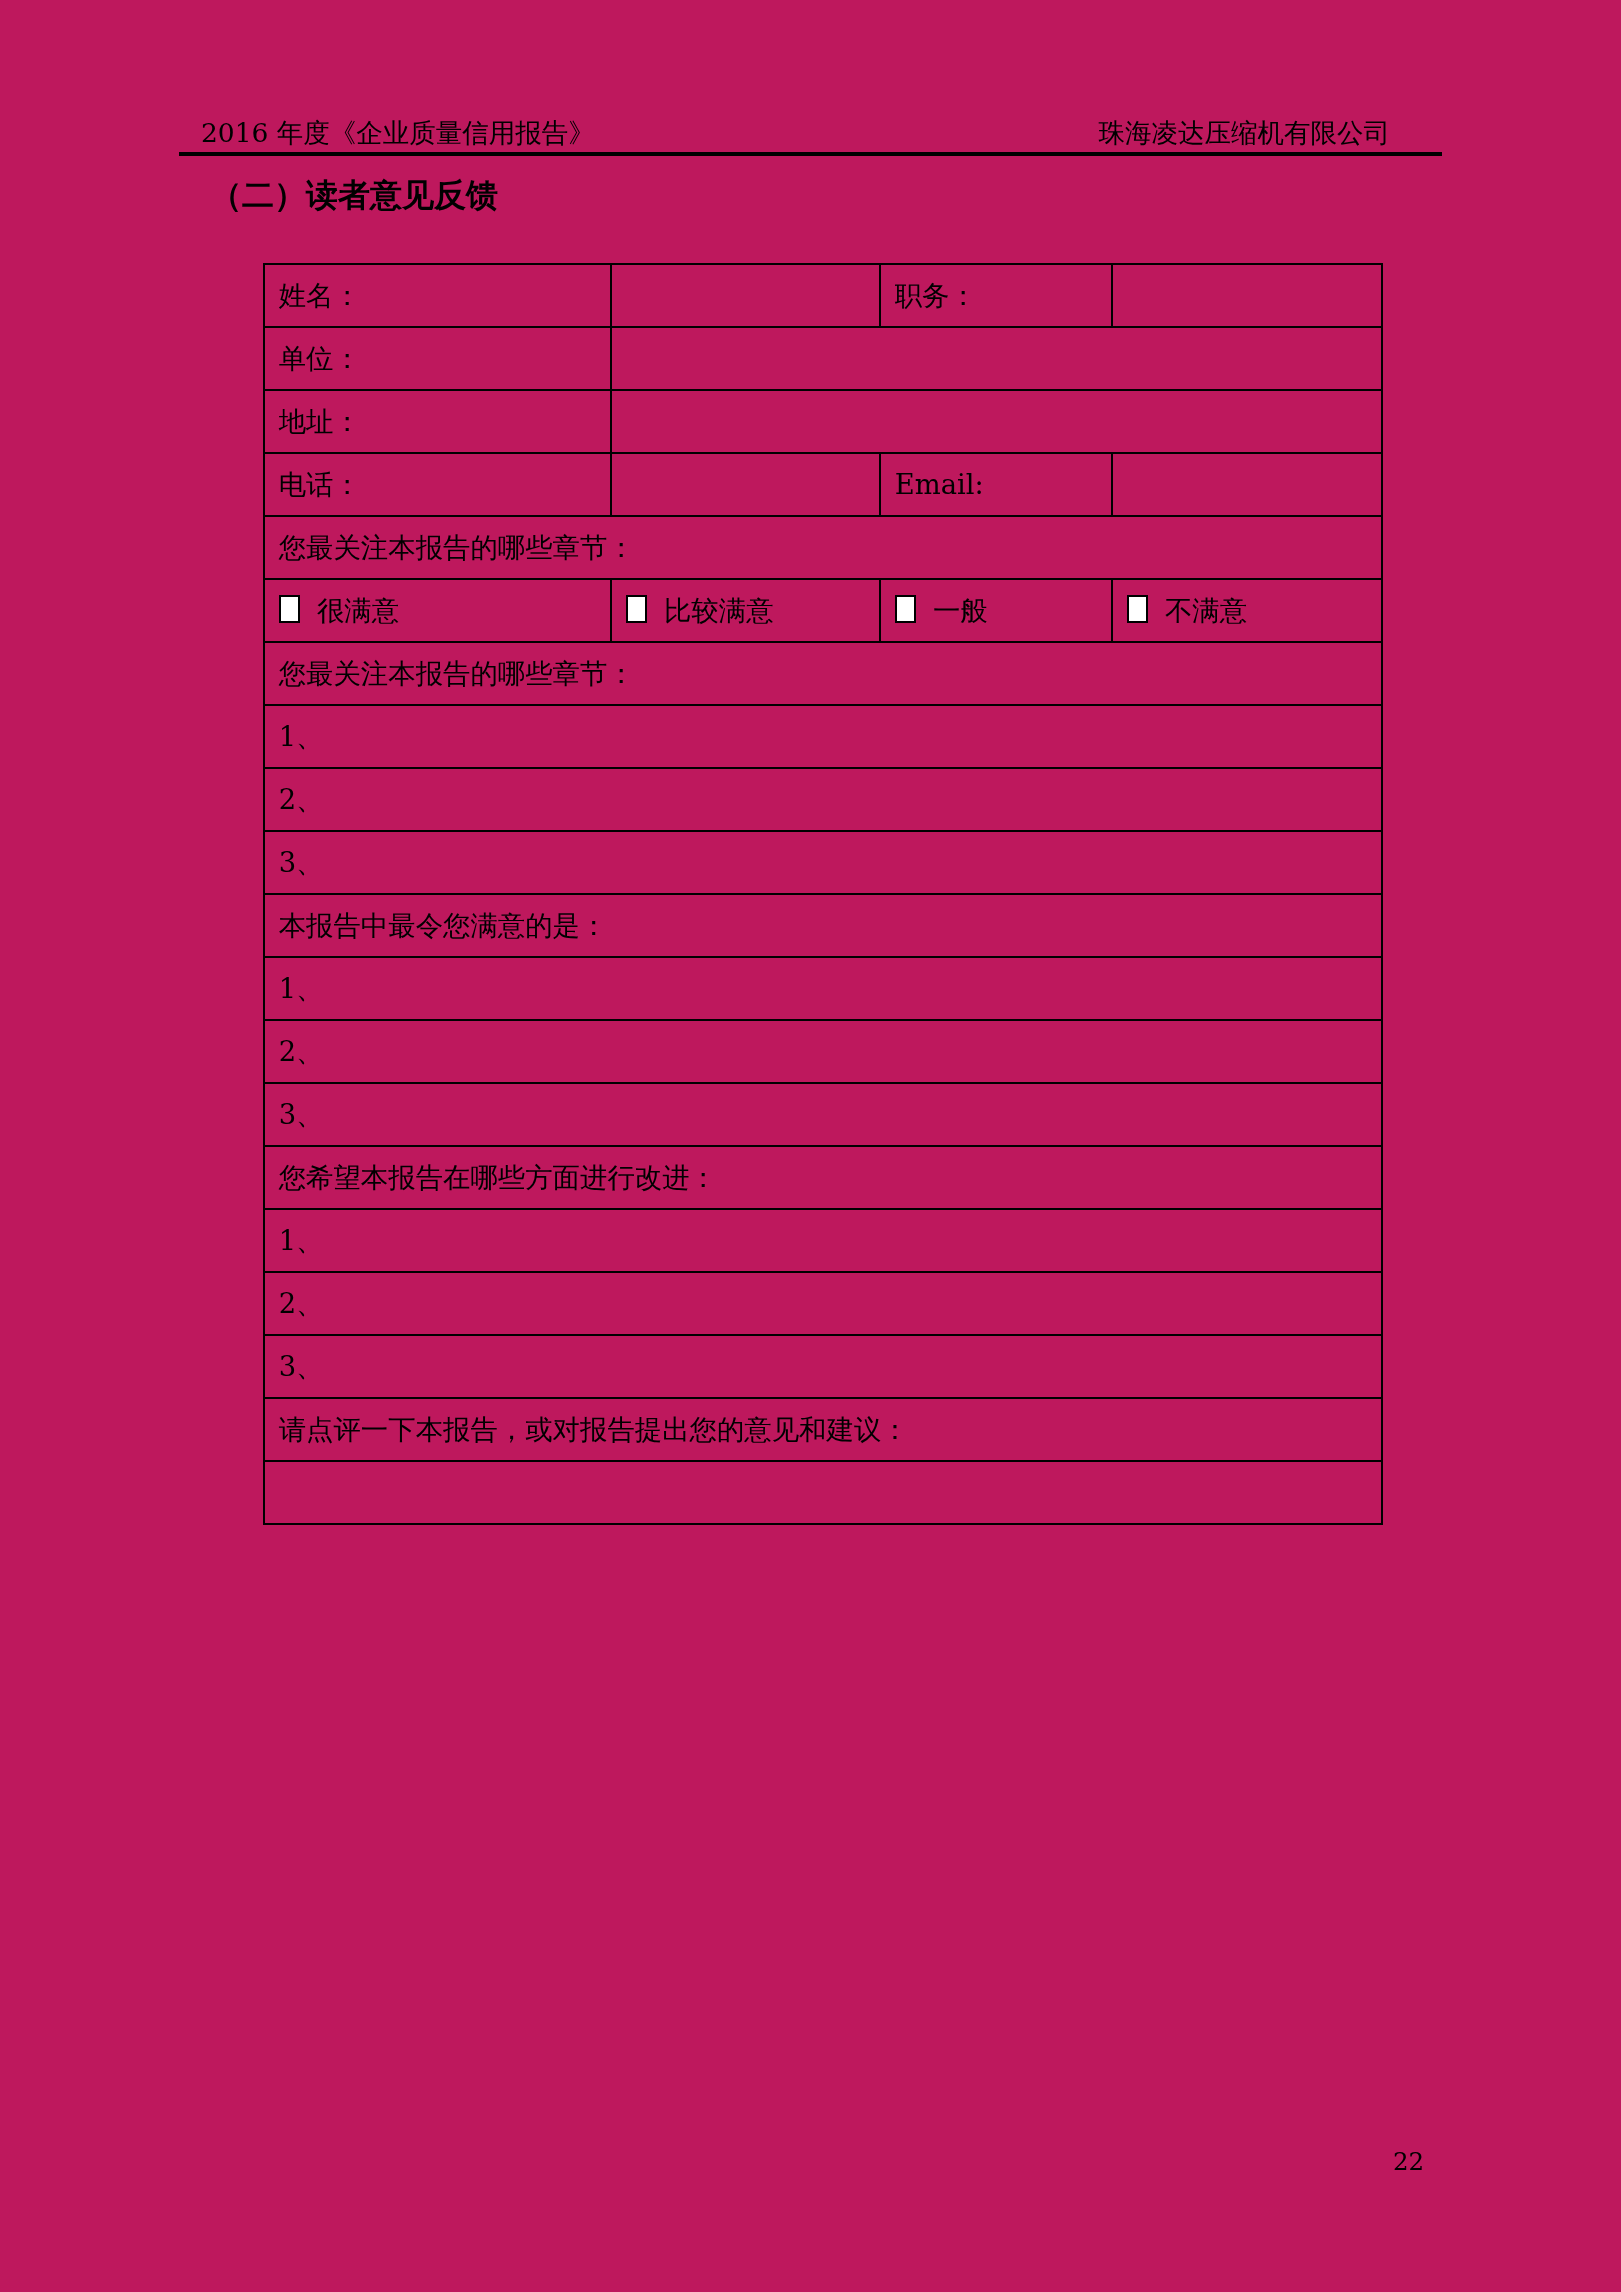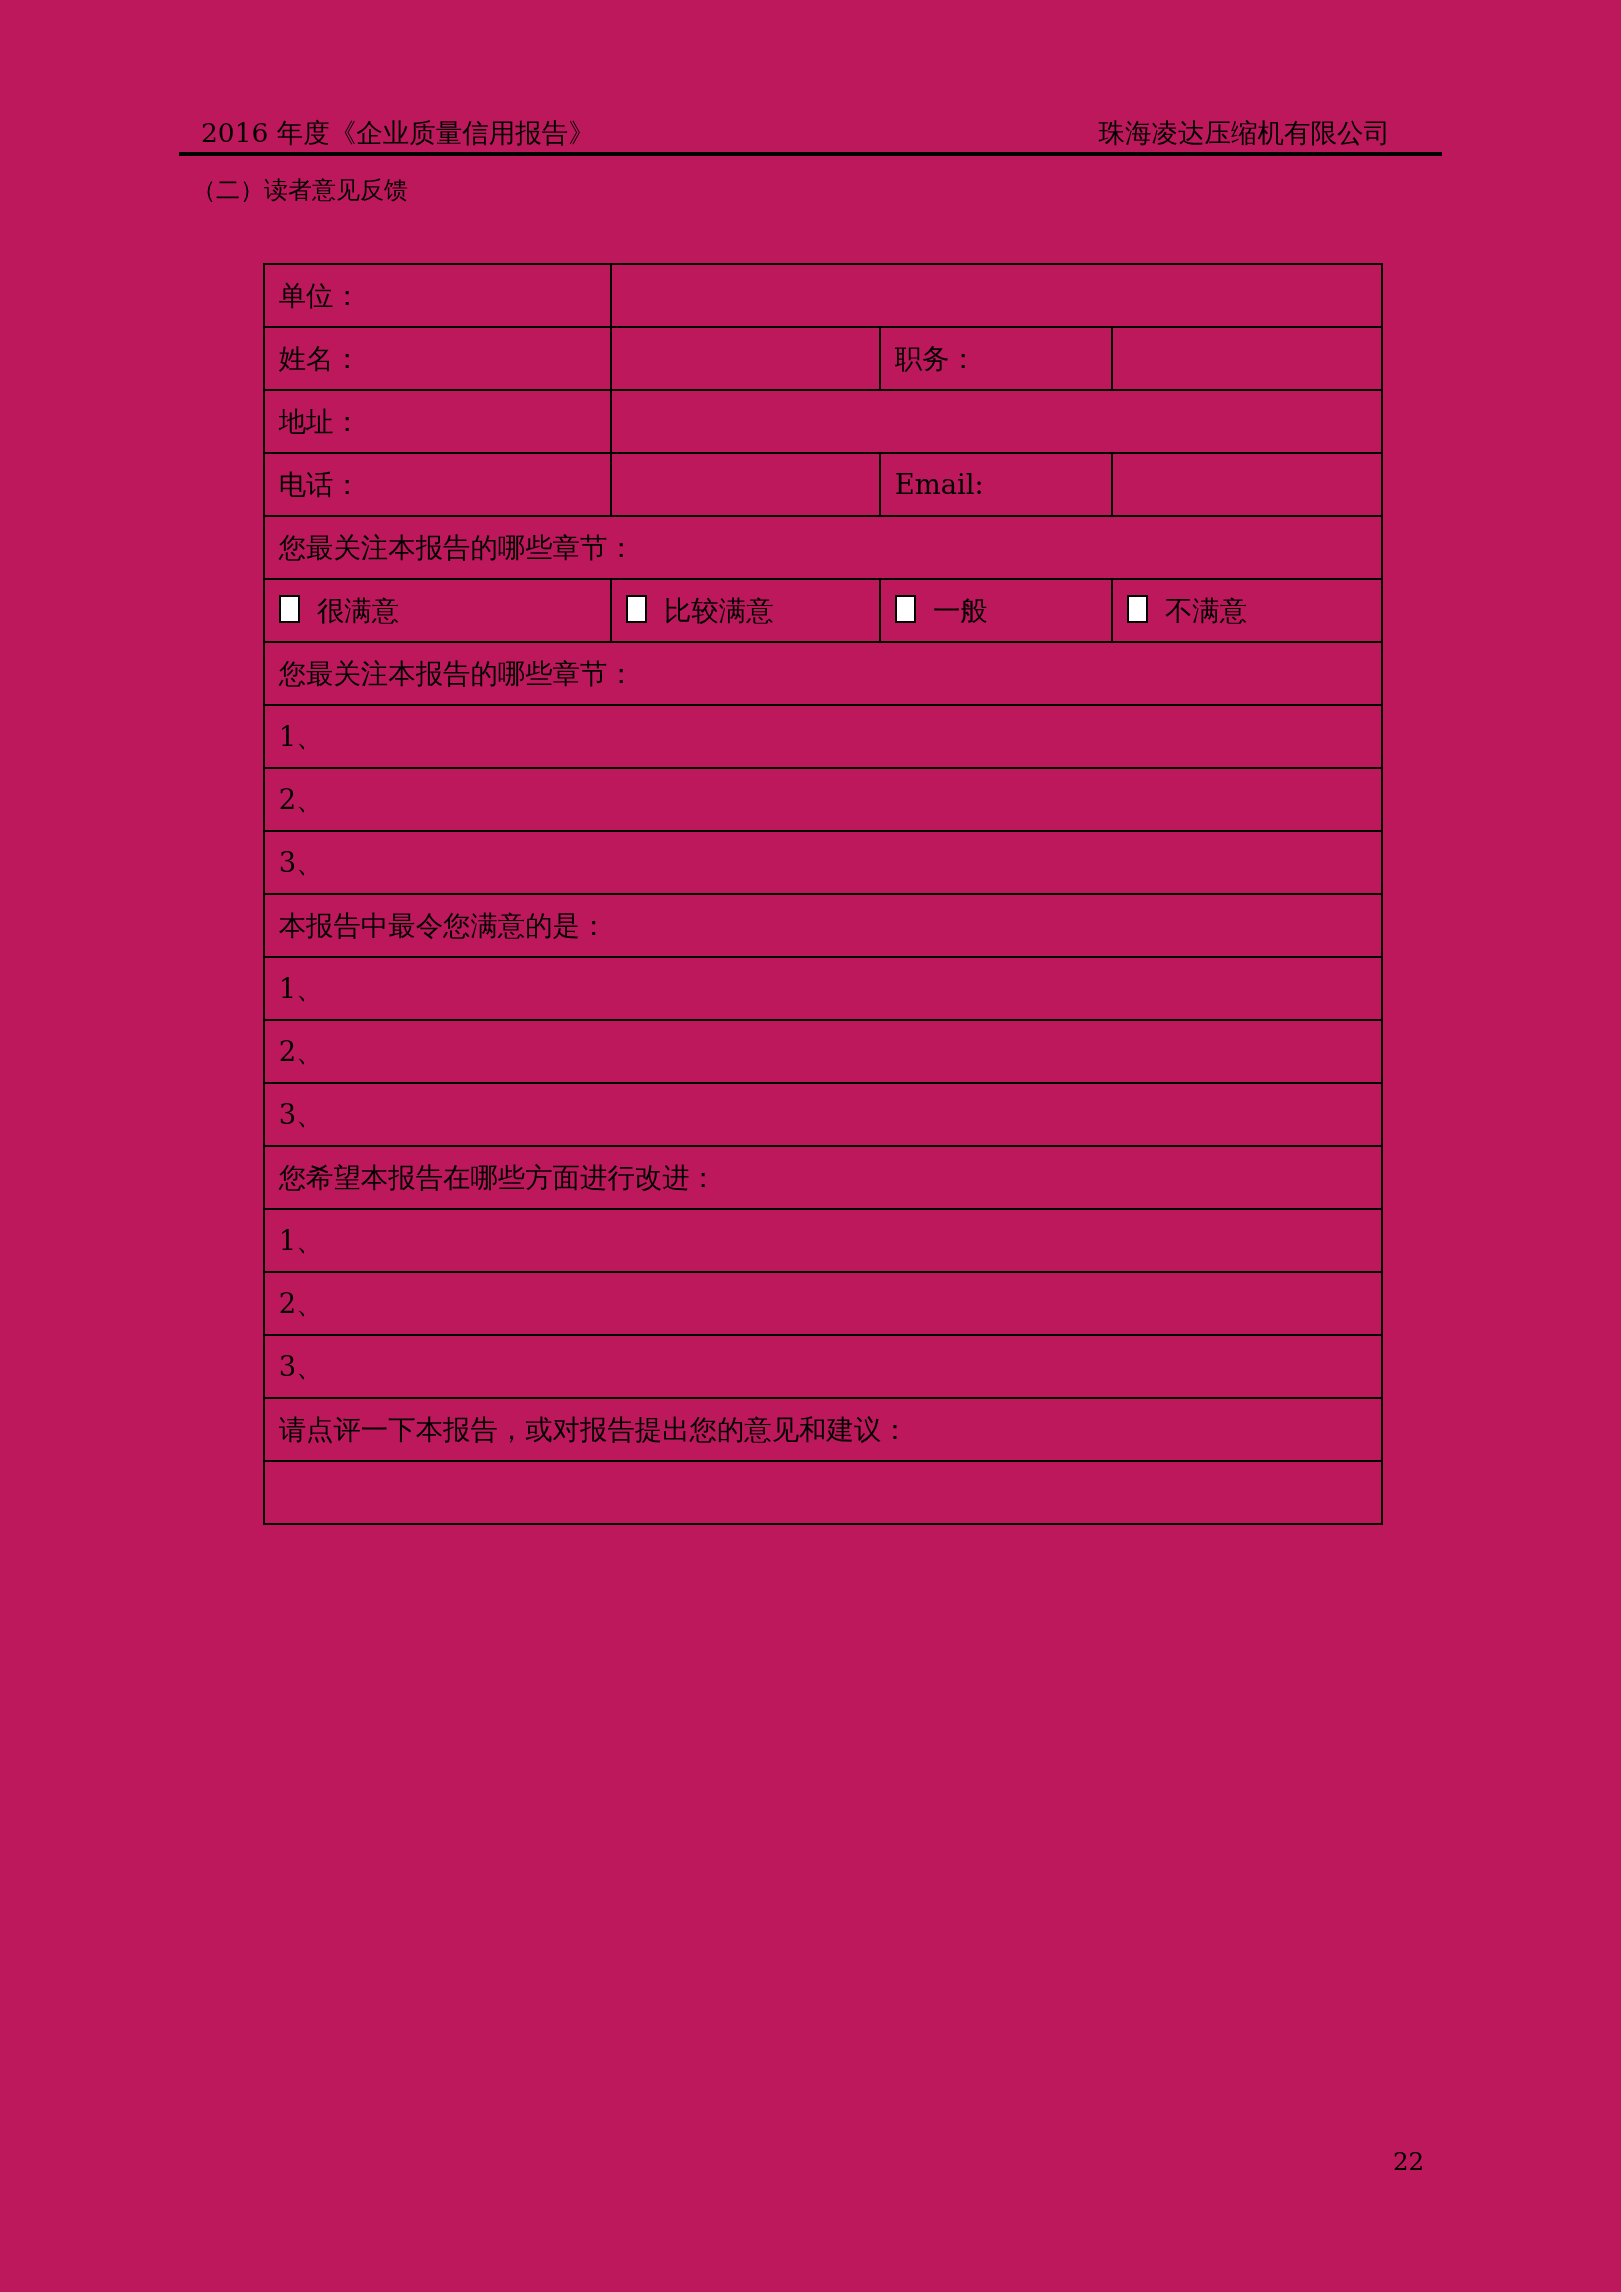--- a/index.html
+++ b/index.html
@@ -38,24 +38,24 @@
     position: absolute;
     left: 179px;
     top: 152px;
     width: 1263px;
     height: 3.9px;
     background: #000000;
   }
   
   .section-title {
     position: absolute;
-    left: 192px;
+    left: 210px;
     top: 174px;
-    font-size: 24px;
-    font-weight: normal;
+    font-size: 32px;
+    font-weight: bold;
     white-space: nowrap;
   }
   
   table.form-table {
     position: absolute;
     left: 263px;
     top: 263px;
     width: 1117px;
     border-collapse: collapse;
     table-layout: fixed;
@@ -109,28 +109,28 @@
 
   <table class="form-table">
     <colgroup>
       <col style="width:347px">
       <col style="width:269px">
       <col style="width:232px">
       <col style="width:270px">
     </colgroup>
     <tbody>
       <tr>
-        <td>单位：</td>
-        <td colspan="3"></td>
-      </tr>
-      <tr>
         <td>姓名：</td>
         <td></td>
         <td>职务：</td>
         <td></td>
+      </tr>
+      <tr>
+        <td>单位：</td>
+        <td colspan="3"></td>
       </tr>
       <tr>
         <td>地址：</td>
         <td colspan="3"></td>
       </tr>
       <tr>
         <td>电话：</td>
         <td></td>
         <td>Email:</td>
         <td></td>

